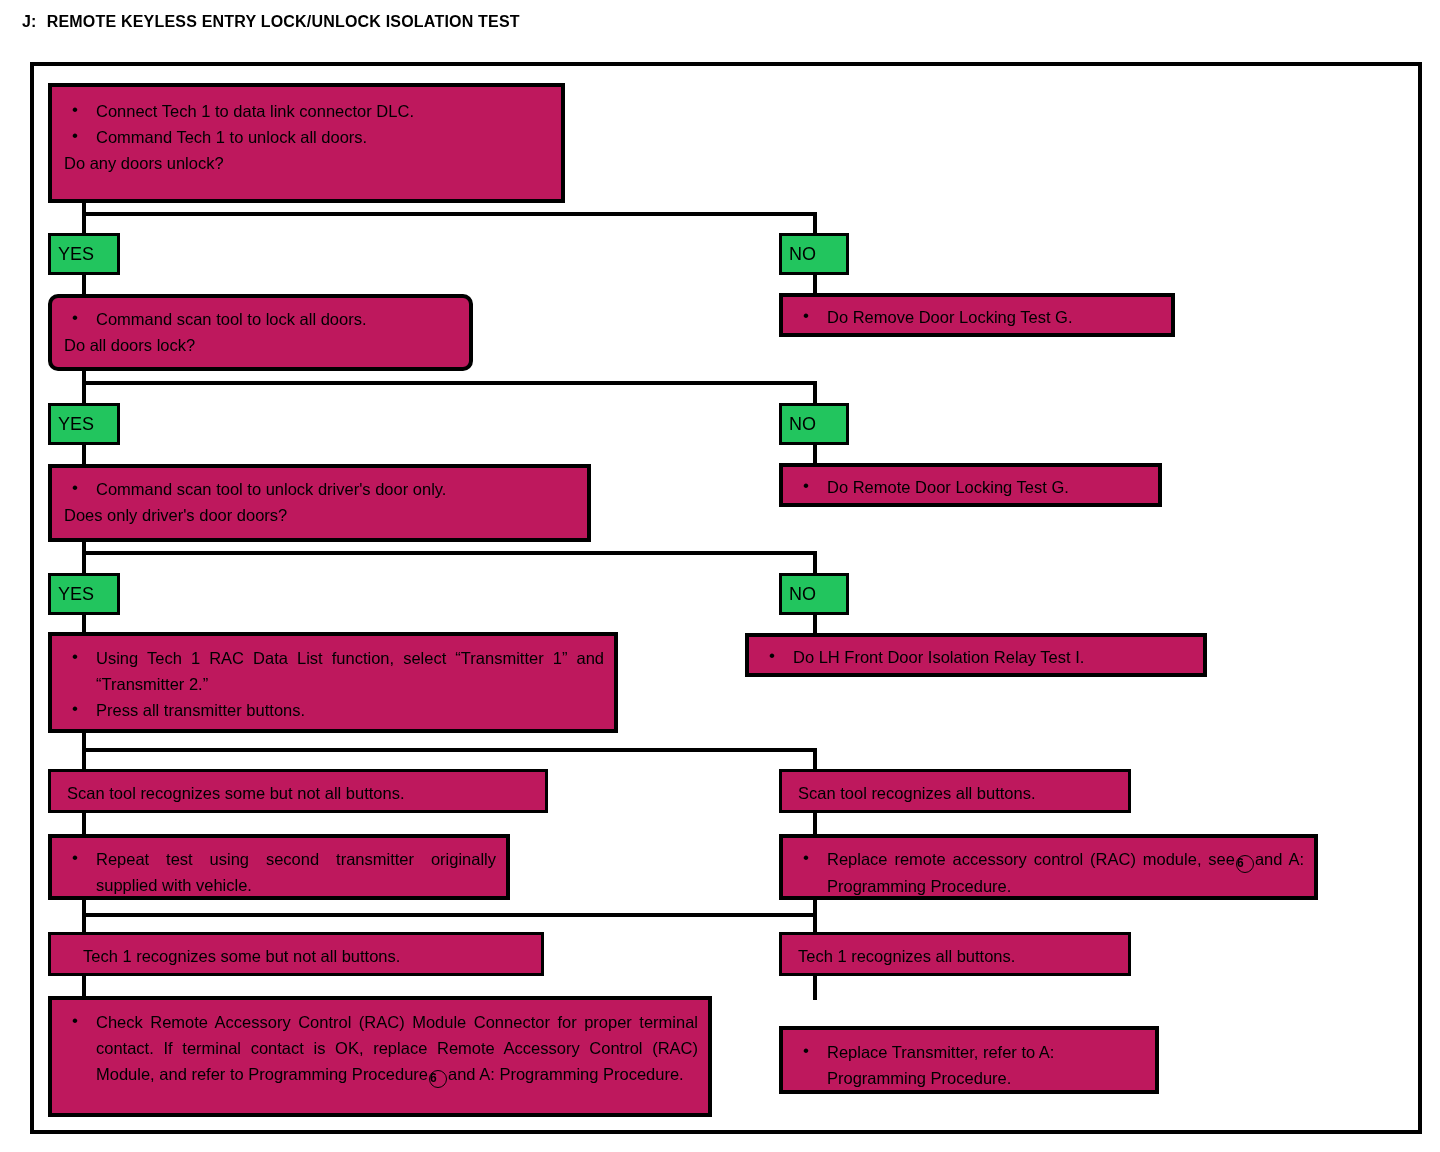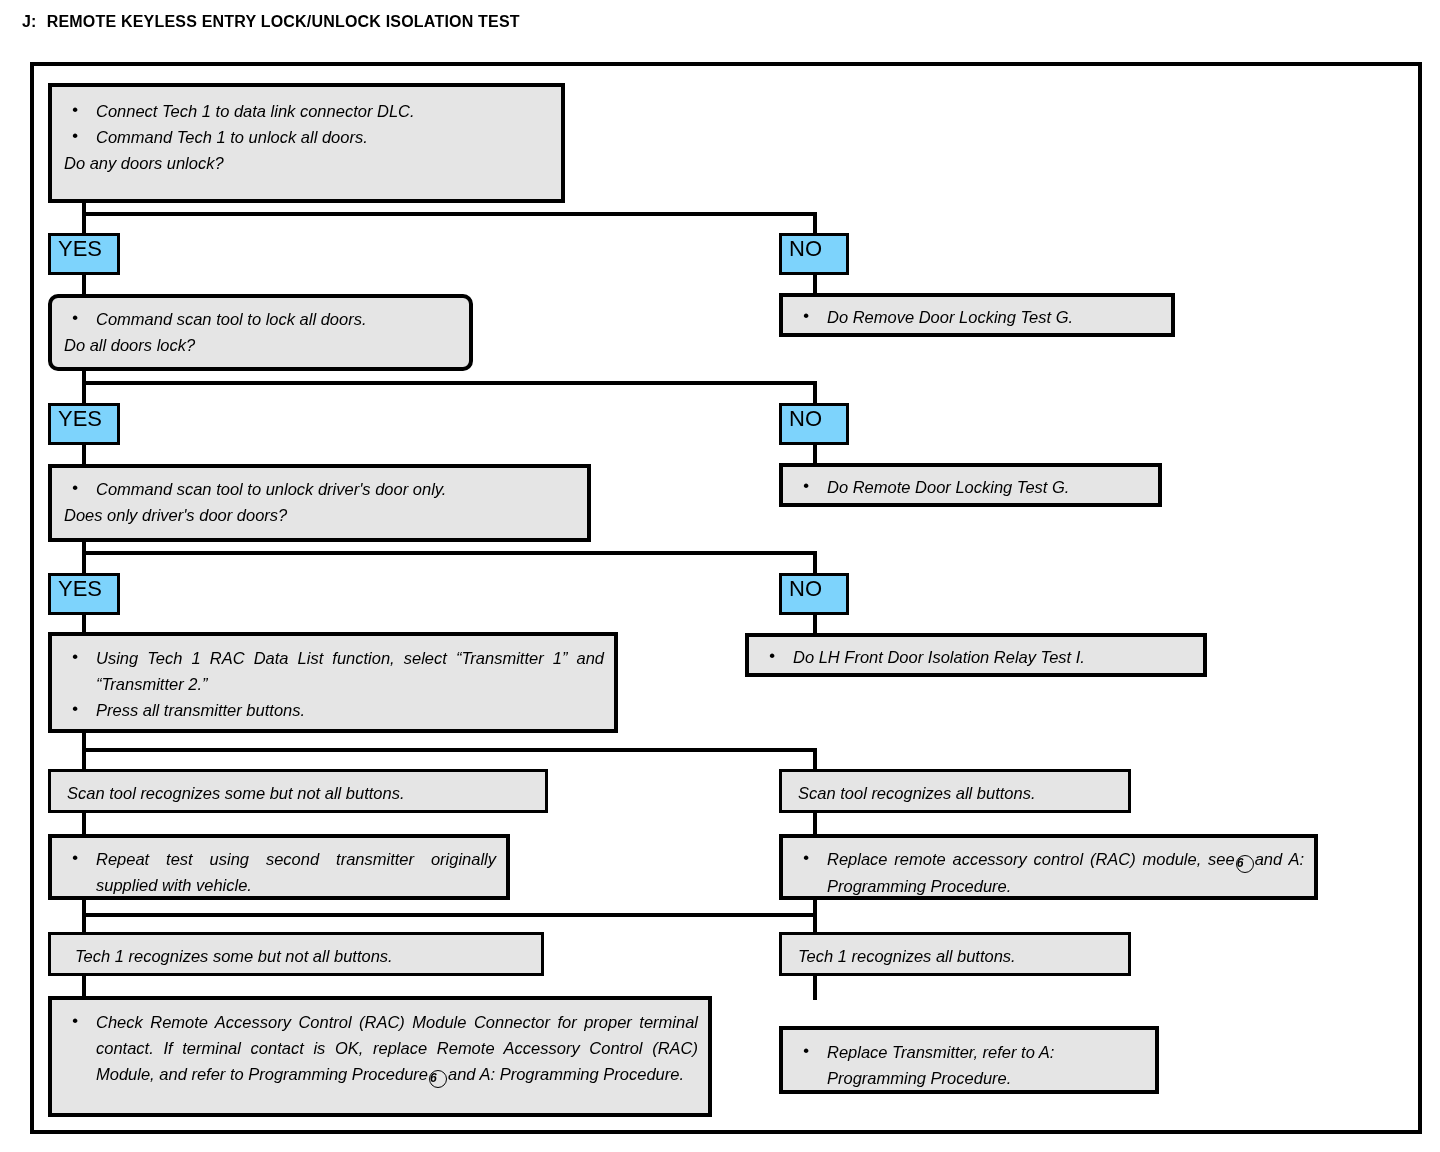--- a/index.html
+++ b/index.html
@@ -43,26 +43,25 @@
     border: 4px solid #000000;
     box-sizing: border-box;
     background: #ffffff;
   }
 
   
   .node {
     position: absolute;
     box-sizing: border-box;
     border: 3px solid #000000;
-    background: #e5e5e5;
+    background: #be185d;
     font-size: 16.5px;
     line-height: 1.58;
     color: #000000;
     padding: 7px 10px 7px 12px;
-    font-style: italic;
   }
   .node.thick { border-width: 4px; }
   .node .bullet-line {
     display: block;
     position: relative;
     padding-left: 32px;
   }
   .node .bullet-line::before {
     content: "\2022";
     position: absolute;
@@ -79,24 +78,24 @@
     text-align: justify;
     text-align-last: left;
   }
   .nowrap { white-space: nowrap; }
 
   
   .yn-box {
     position: absolute;
     box-sizing: border-box;
     border: 3px solid #000000;
-    background: #7dd3fc;
-    font-size: 22px;
+    background: #22c55e;
+    font-size: 18px;
     display: flex;
-    align-items: flex-start;
+    align-items: center;
     padding-left: 7px;
     color: #000000;
   }
 
   
   .conn-v {
     position: absolute;
     background: #000000;
     width: 4px;
   }
@@ -226,21 +225,21 @@
   </div>
 
   <div class="node thick" style="left:48px; top:834px; width:462px; height:66px; padding-top:8px;">
     <span class="bullet-line just">Repeat test using second transmitter originally supplied with vehicle.</span>
   </div>
 
   <div class="node thick" style="left:779px; top:834px; width:539px; height:66px; padding-top:8px;">
     <span class="bullet-line just"><span>Replace remote accessory control (RAC) module, see</span><span class="circnum">6</span><span>and A:  Programming Procedure.</span></span>
   </div>
 
-  <div class="node" style="left:48px; top:932px; width:496px; height:44px; padding-top:8px; padding-left:24px;">
+  <div class="node" style="left:48px; top:932px; width:496px; height:44px; padding-top:8px; padding-left:32px;">
     <span class="plain-line nowrap">Tech 1 recognizes some but not all buttons.</span>
   </div>
   <div class="node" style="left:779px; top:932px; width:352px; height:44px; padding-top:8px; padding-left:16px;">
     <span class="plain-line nowrap">Tech 1 recognizes all buttons.</span>
   </div>
 
   <div class="node thick" style="left:48px; top:996px; width:664px; height:121px; padding-top:9px;">
     <span class="bullet-line just"><span>Check Remote Accessory Control (RAC) Module Connector for proper terminal contact. If terminal contact is OK, replace Remote Accessory Control (RAC) Module, and refer to Programming Procedure</span><span class="circnum">6</span><span>and A:  Programming Procedure.</span></span>
   </div>
 

